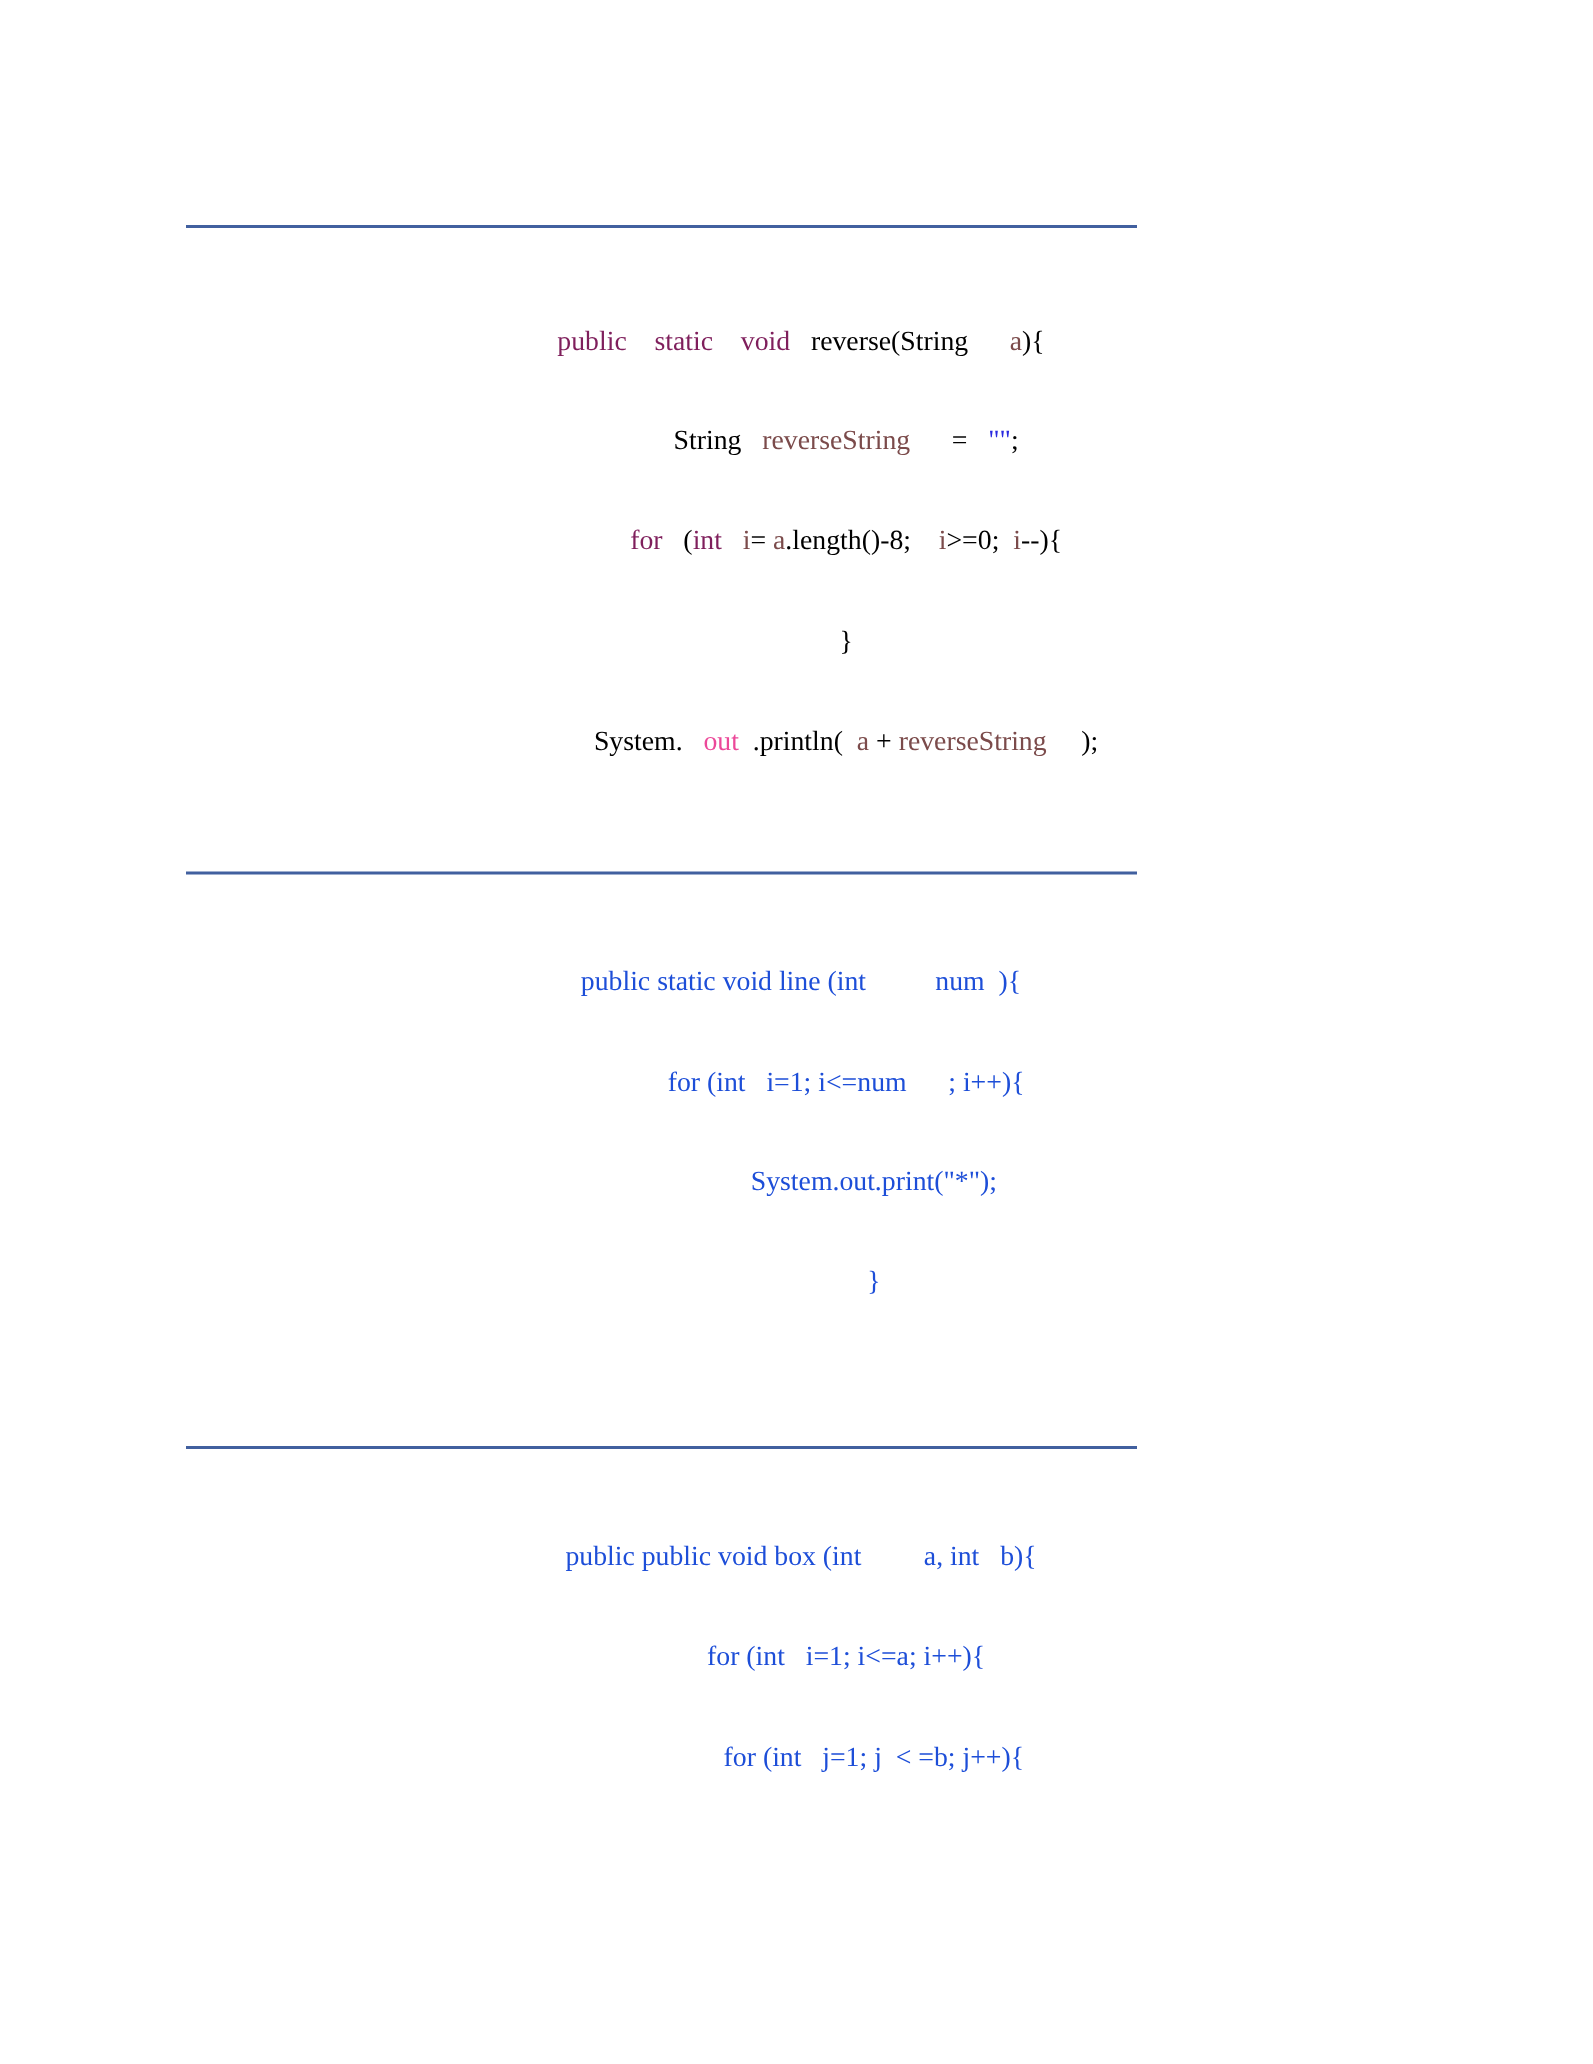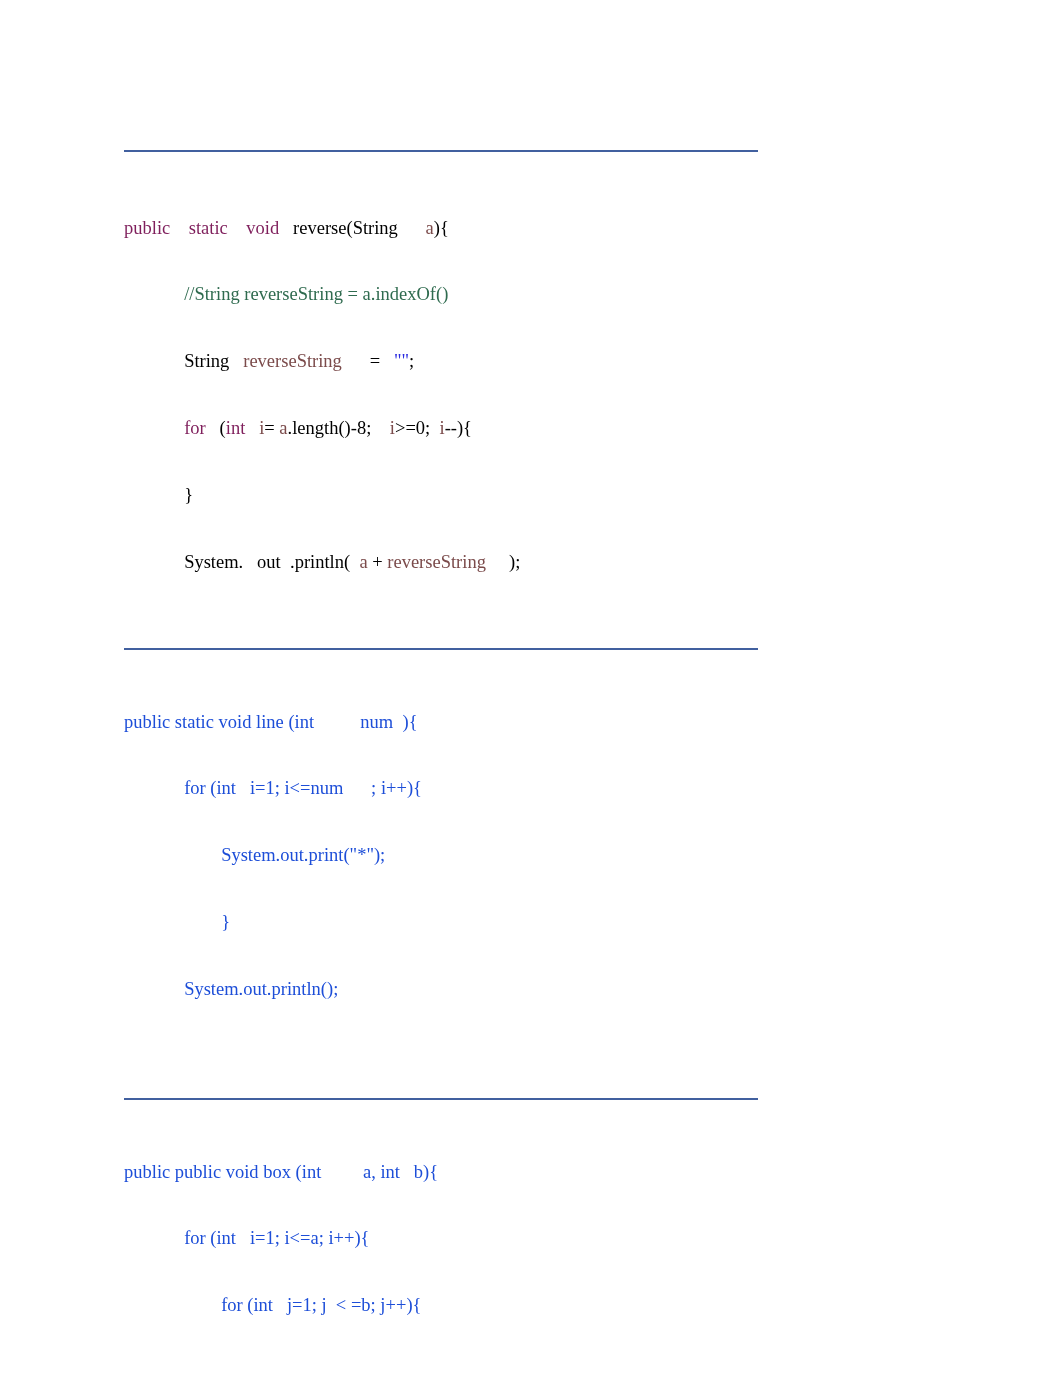--- a/index.html
+++ b/index.html
@@ -14,20 +14,21 @@
     color: #000000;
     position: relative;
     overflow: hidden;
   }
   .page {
     position: absolute;
     left: 0; top: 0;
     width: 881px;
     height: 1376px;
     background: #ffffff;
+    text-align: center;
   }
   .content {
     position: absolute;
     left: 124px;
     top: 150px;
     width: 820px;
   }
 
   
   .rule {
@@ -52,53 +53,51 @@
   .gap-a { height: 20px; }
   .gap-c { height: 30px; }
   .gap-d { height: 53px; }
   .gap-f { height: 16px; }
 
   
   .kw    { color: #7f1f5c; }            
   .var   { color: #7b4b4b; }            
   .cmt   { color: #2f6b4f; }            
   .str   { color: #2a2ae0; }            
-  .out   { color: #000000; }
+  .out   { color: #ec4899; }
   .plain { color: #000000; }
   .blue  { color: #1d4ed8; }
 </style>
 </head>
 <body>
 
 <div class="page">
   <div class="content">
 
     <hr class="rule">
     <div class="gap-a"></div>
 
     <div class="block">
       <div class="line"><span class="kw">public</span>    <span class="kw">static</span>    <span class="kw">void</span>   <span class="plain">reverse(String</span>      <span class="var">a</span><span class="plain">){</span></div>
-      <div class="line">             <span class="cmt">//String reverseString = a.indexOf()</span></div>
       <div class="line">             <span class="plain">String</span>   <span class="var">reverseString</span>      <span class="plain">=</span>   <span class="str">""</span><span class="plain">;</span></div>
       <div class="line">             <span class="kw">for</span>   <span class="plain">(</span><span class="kw">int</span>   <span class="var">i</span><span class="plain">= </span><span class="var">a</span><span class="plain">.length()-8;</span>    <span class="var">i</span><span class="plain">&gt;=0;</span>  <span class="var">i</span><span class="plain">--){</span></div>
       <div class="line">             <span class="plain">}</span></div>
       <div class="line">             <span class="plain">System.</span>   <span class="out">out</span>  <span class="plain">.println(</span>  <span class="var">a</span> <span class="plain">+</span> <span class="var">reverseString</span>     <span class="plain">);</span></div>
     </div>
 
     <div class="gap-c"></div>
 
     <hr class="rule">
     <div class="gap-f"></div>
 
     <div class="block blue">
       <div class="line">public static void line (int          num  ){</div>
       <div class="line">             for (int   i=1; i&lt;=num      ; i++){</div>
       <div class="line">                     System.out.print("*");</div>
       <div class="line">                     }</div>
-      <div class="line">             System.out.println();</div>
     </div>
 
     <div class="gap-d"></div>
 
     <hr class="rule">
     <div class="gap-f"></div>
 
     <div class="block blue">
       <div class="line">public public void box (int         a, int   b){</div>
       <div class="line">             for (int   i=1; i&lt;=a; i++){</div>

